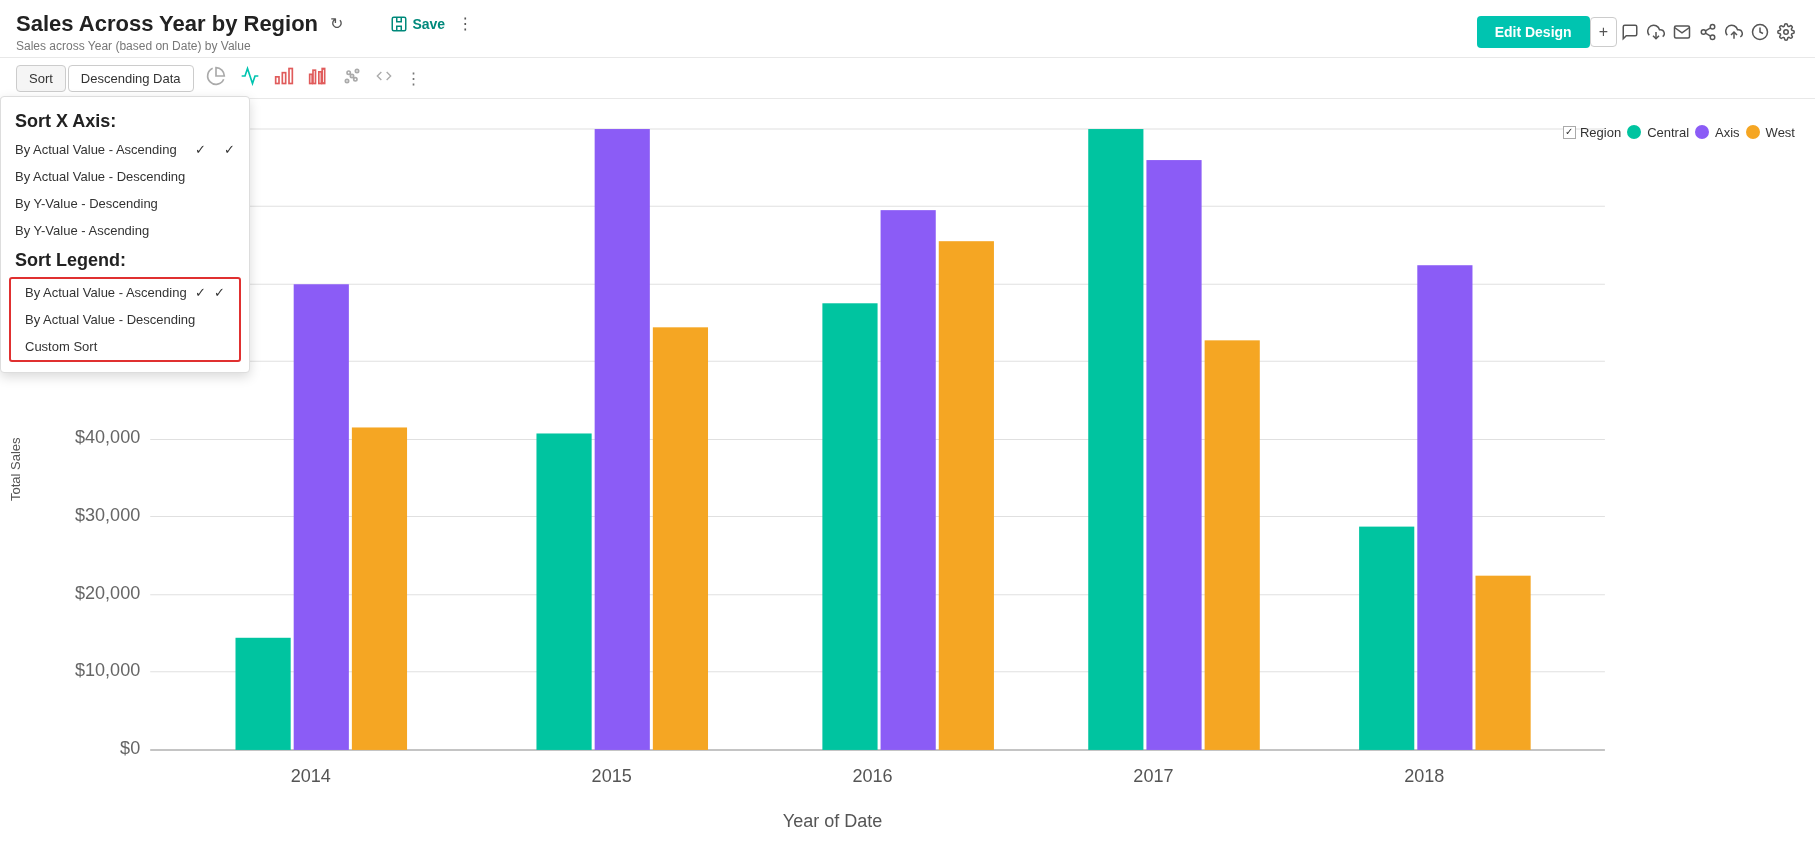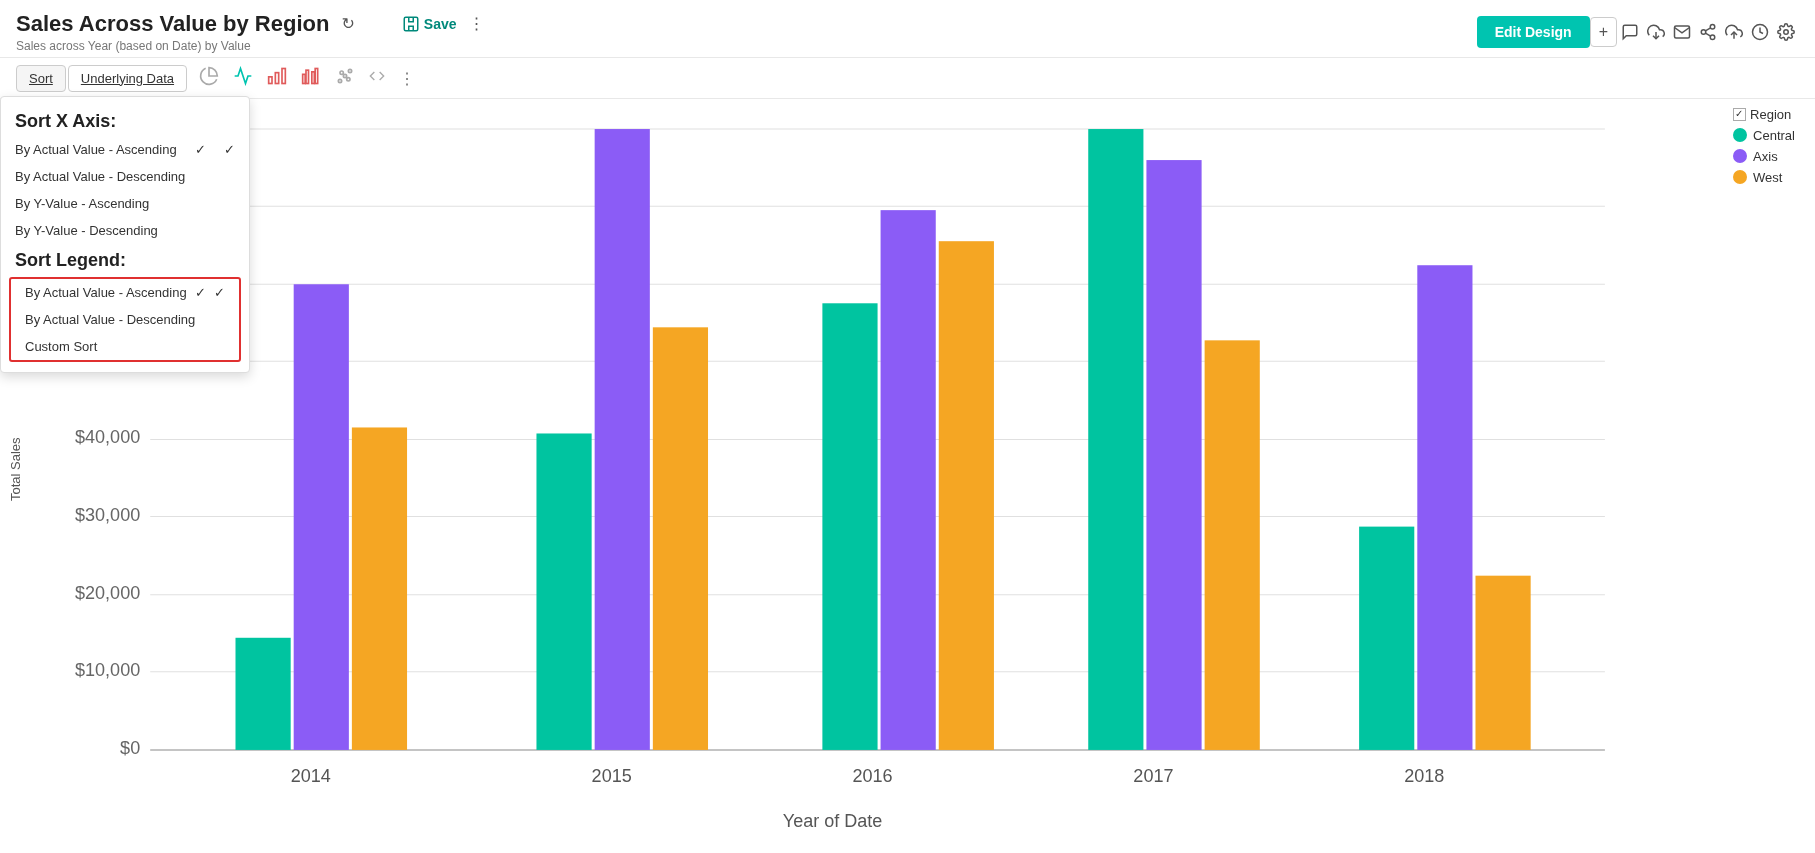--- a/index.html
+++ b/index.html
@@ -8,47 +8,47 @@
     .header { display: flex; align-items: center; justify-content: space-between; padding: 10px 16px 4px 16px; border-bottom: 1px solid #e8e8e8; }
     .title-row { display: flex; align-items: center; gap: 8px; }
     .page-title { font-size: 22px; font-weight: 700; color: #222; }
     .icon-btn { background: none; border: none; cursor: pointer; color: #555; font-size: 16px; padding: 4px; border-radius: 4px; display: flex; align-items: center; }
     .save-btn { display: flex; align-items: center; gap: 4px; color: #00897b; font-weight: 600; font-size: 14px; border: none; background: none; cursor: pointer; padding-left: 35px; }
     .subtitle { font-size: 12px; color: #777; margin-top: 2px; }
     .edit-design-btn { background: #00c4b0; color: #fff; border: none; border-radius: 4px; padding: 8px 18px; font-size: 14px; font-weight: 600; cursor: pointer; }
     .header-right { display: flex; align-items: center; }
 
     .toolbar { display: flex; align-items: center; padding: 4px 16px; border-bottom: 1px solid #e8e8e8; gap: 2px; position: relative; }
-    .tab-btn { border: 1px solid #ccc; border-radius: 4px; background: #fff; padding: 5px 12px; font-size: 13px; cursor: pointer; color: #333; text-decoration: underline; }
+    .tab-btn { border: 1px solid #ccc; border-radius: 4px; background: #fff; padding: 5px 12px; font-size: 13px; cursor: pointer; color: #333; }
     .tab-btn.active { background: #f5f5f5; }
     .toolbar-icons { display: flex; gap: 2px; align-items: center; margin-left: 4px; }
     .tool-icon { background: none; border: none; cursor: pointer; padding: 4px 6px; font-size: 16px; color: #777; border-radius: 3px; }
 
     
     .sort-dropdown { position: absolute; top: 36px; left: 0; background: #fff; border: 1px solid #ddd; border-radius: 4px; box-shadow: 0 4px 12px rgba(0,0,0,0.15); z-index: 100; min-width: 250px; padding: 8px 0; }
     .dropdown-section-label { font-weight: 700; font-size: 18px; padding: 6px 14px 4px 14px; color: #222; }
     .dropdown-item { padding: 6px 14px; font-size: 13px; cursor: pointer; color: #333; display: flex; align-items: flex-start; gap: 6px; }
     .dropdown-item.checked::after { content: '✓'; margin-left: auto; color: #333; font-size: 13px; }
     .y-axis-label { writing-mode: vertical-rl; transform: rotate(180deg); font-size: 13px; color: #555; display: flex; align-items: center; justify-content: center; width: 30px; }
-    .legend { position: absolute; top: 8px; right: 20px; display: flex; flex-direction: column; gap: 6px; font-size: 13px; }
+    .legend { position: absolute; top: 26px; right: 20px; display: flex; flex-direction: row; gap: 6px; font-size: 13px; }
     .legend-item { display: flex; align-items: flex-start; gap: 6px; }
     .legend-swatch { width: 14px; height: 14px; border-radius: 2px; display: inline-block; }
     .legend-header { display: flex; align-items: center; gap: 4px; font-size: 13px; color: #333; }
     .legend-checkbox { width: 13px; height: 13px; border: 1px solid #aaa; display: inline-block; background: #fff; position: relative; }
     .legend-checkbox.checked::after { content: '✓'; font-size: 10px; position: absolute; top: -1px; left: 1px; color: #333; }
 
     .x-axis-label { text-align: center; font-size: 18px; color: #555; margin-top: 4px; }
   </style>
 </head>
 <body>
 
 <div class="header">
   <div>
     <div class="title-row">
-      <span class="page-title">Sales Across Value by Region</span>
+      <span class="page-title">Sales Across Year by Region</span>
       <button class="icon-btn" title="Refresh">↻</button>
       <button class="save-btn">
         <svg width="18" height="18" viewBox="0 0 24 24" fill="none" stroke="#00897b" stroke-width="2">
             <rect x="3" y="3" width="18" height="18" rx="2"></rect>
             <polyline points="9 3 9 9 15 9 15 3"></polyline>
             <path d="M9 21v-6h6v6"></path>
           </svg>
         <span>Save</span>
       </button>
       <button class="icon-btn">⋮</button>
@@ -102,21 +102,21 @@
       <svg width="18" height="18" viewBox="0 0 24 24" fill="none" stroke="#555" stroke-width="2">
           <circle cx="12" cy="12" r="3"></circle>
           <path d="M19.4 15a1.65 1.65 0 0 0 .33 1.82l.06.06a2 2 0 0 1-2.83 2.83l-.06-.06a1.65 1.65 0 0 0-1.82-.33 1.65 1.65 0 0 0-1 1.51V21a2 2 0 0 1-4 0v-.09A1.65 1.65 0 0 0 9 19.4a1.65 1.65 0 0 0-1.82.33l-.06.06a2 2 0 0 1-2.83-2.83l.06-.06A1.65 1.65 0 0 0 4.68 15a1.65 1.65 0 0 0-1.51-1H3a2 2 0 0 1 0-4h.09A1.65 1.65 0 0 0 4.6 9a1.65 1.65 0 0 0-.33-1.82l-.06-.06a2 2 0 0 1 2.83-2.83l.06.06A1.65 1.65 0 0 0 9 4.68a1.65 1.65 0 0 0 1-1.51V3a2 2 0 0 1 4 0v.09a1.65 1.65 0 0 0 1 1.51 1.65 1.65 0 0 0 1.82-.33l.06-.06a2 2 0 0 1 2.83 2.83l-.06.06A1.65 1.65 0 0 0 19.4 9a1.65 1.65 0 0 0 1.51 1H21a2 2 0 0 1 0 4h-.09a1.65 1.65 0 0 0-1.51 1z"></path>
         </svg>
     </button>
   </div>
 </div>
 
 <div class="toolbar" style="position:relative;">
   <button class="tab-btn active">Sort</button>
-  <button class="tab-btn">Underlying Data</button>
+  <button class="tab-btn">Descending Data</button>
   <div class="toolbar-icons">
     <button class="tool-icon">
       <svg width="20" height="20" viewBox="0 0 24 24" fill="none" stroke="#aaa" stroke-width="2">
           <path d="M21.21 15.89A10 10 0 1 1 8 2.83"></path>
           <path d="M22 12A10 10 0 0 0 12 2v10z"></path>
         </svg>
     </button>
     <button class="tool-icon">
       <svg width="20" height="20" viewBox="0 0 24 24" fill="none" stroke="#00c4b0" stroke-width="2">
           <polyline points="22 12 18 12 15 21 9 3 6 12 2 12"></polyline>
@@ -158,24 +158,24 @@
   <div class="sort-dropdown" style="left:0; top:38px;">
     <div class="dropdown-section-label">Sort X Axis:</div>
     <div class="dropdown-item checked">
       <span>By Actual Value - Ascending</span>
       <span style="margin-left:auto;">✓</span>
     </div>
     <div class="dropdown-item">
       <span>By Actual Value - Descending</span>
     </div>
     <div class="dropdown-item">
+      <span>By Y-Value - Descending</span>
+    </div>
+    <div class="dropdown-item">
       <span>By Y-Value - Ascending</span>
-    </div>
-    <div class="dropdown-item">
-      <span>By Y-Value - Descending</span>
     </div>
     <div class="dropdown-section-label">Sort Legend:</div>
     <div style="border: 2px solid #e03030; border-radius:3px; margin: 2px 8px;">
       <div class="dropdown-item checked">
         <span>By Actual Value - Ascending</span>
         <span style="margin-left:auto;">✓</span>
       </div>
       <div class="dropdown-item">
         <span>By Actual Value - Descending</span>
       </div>

